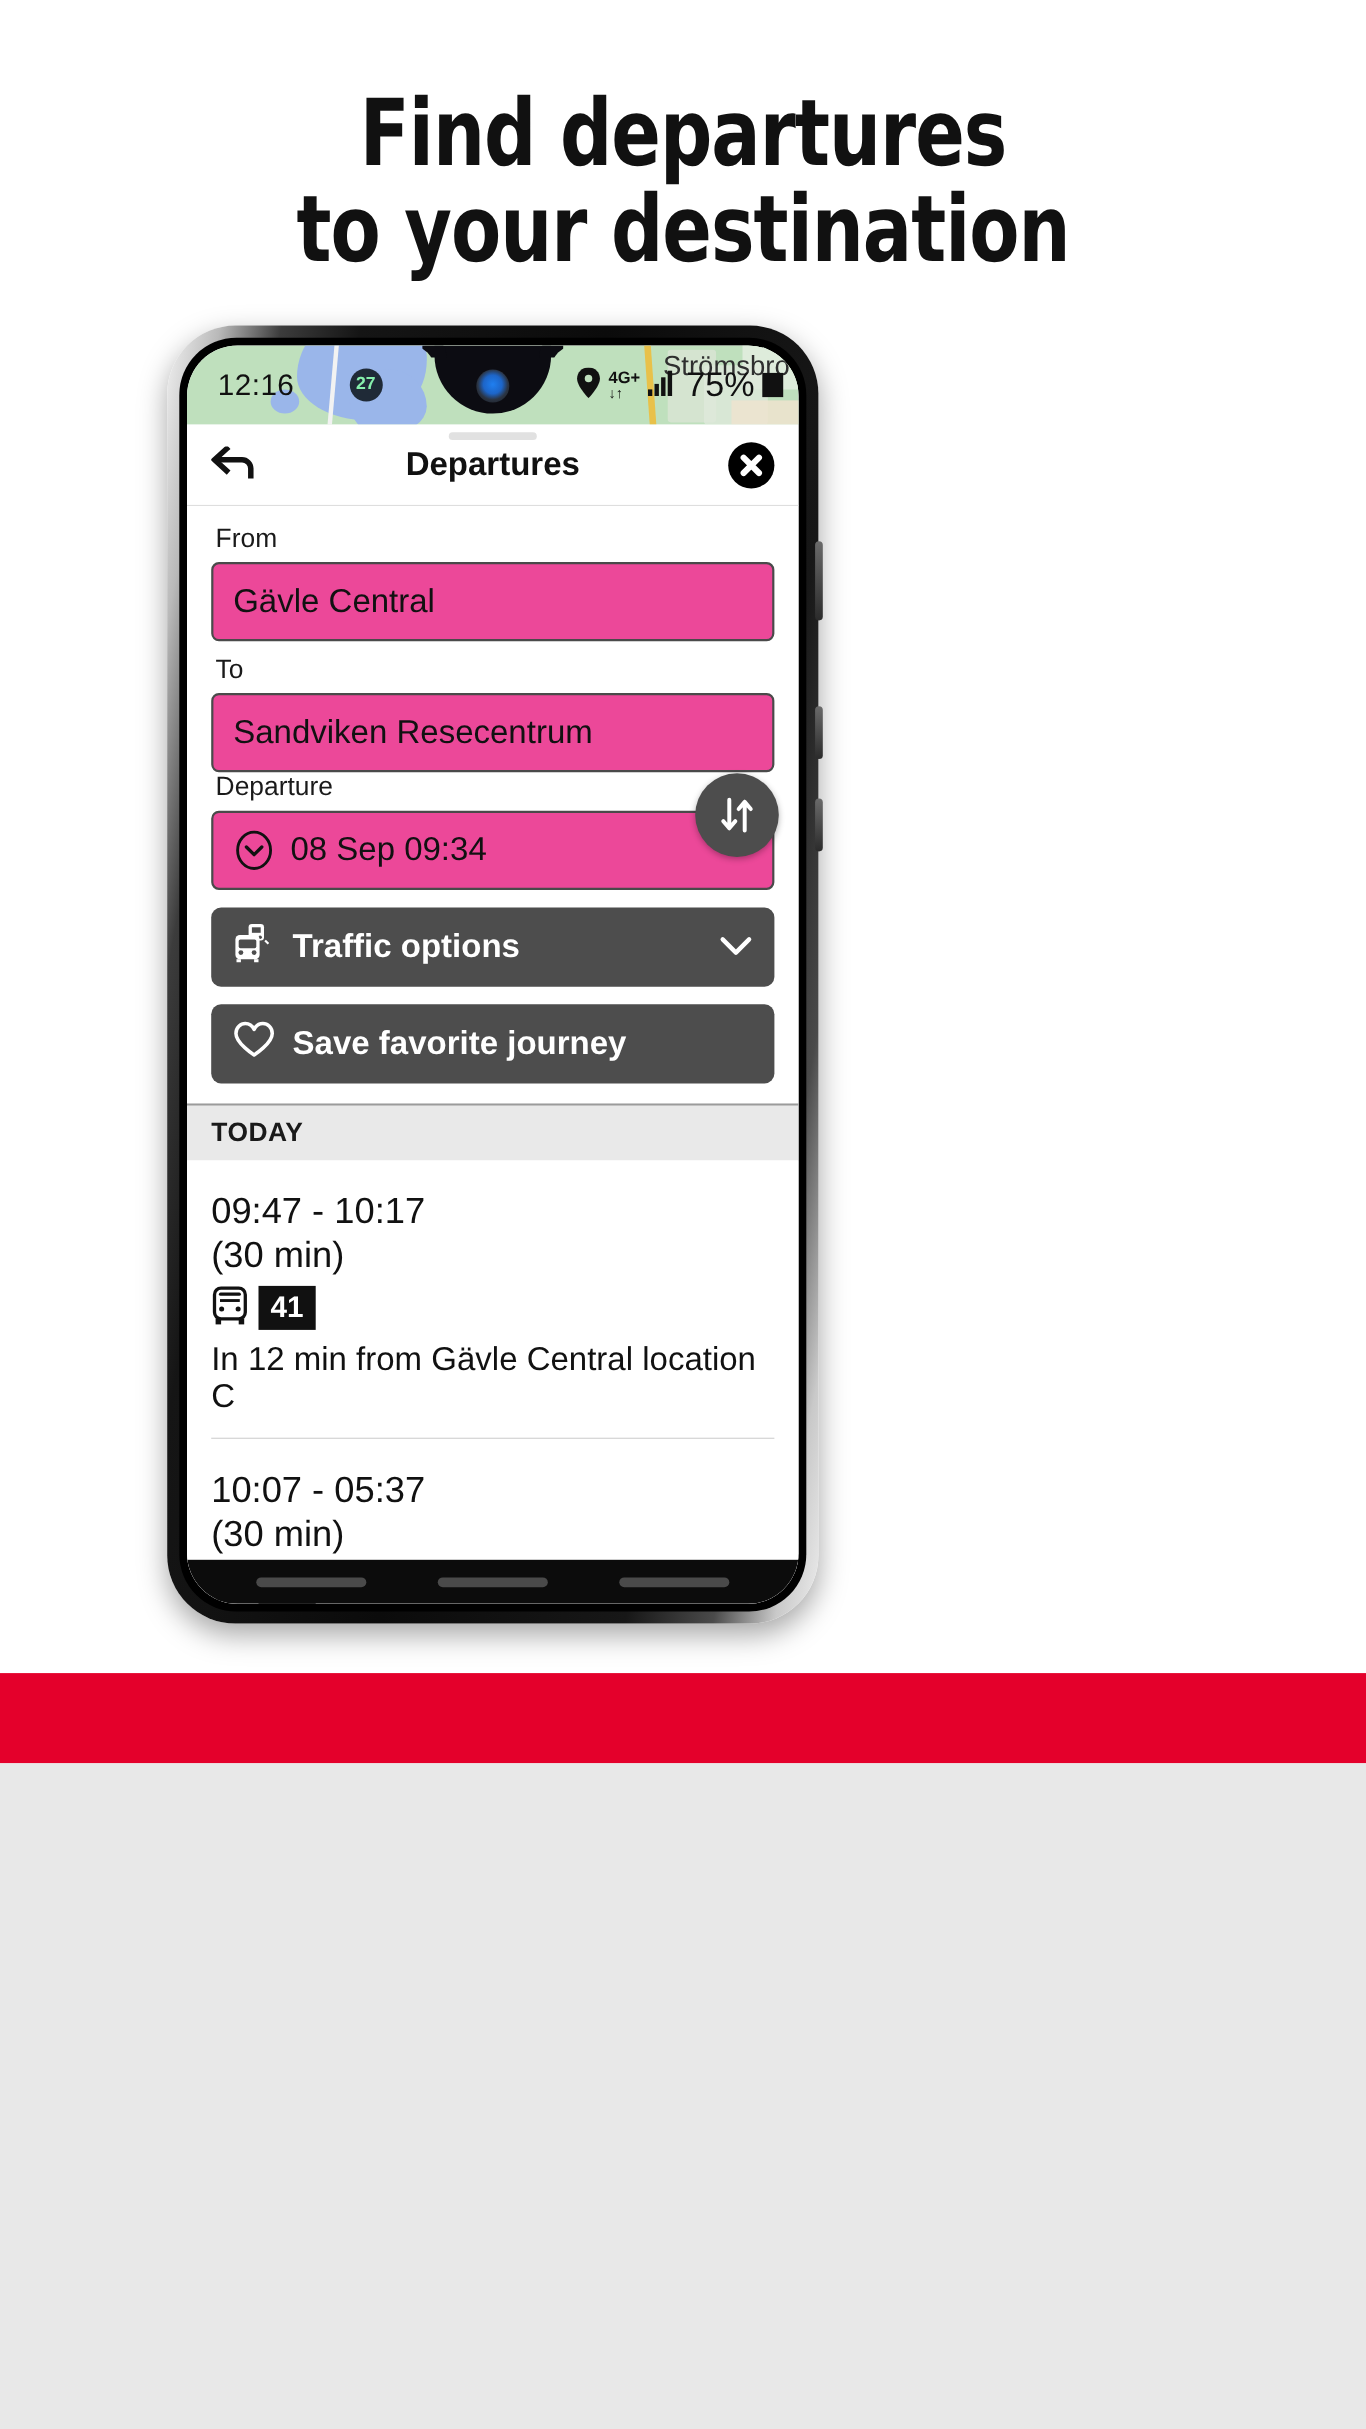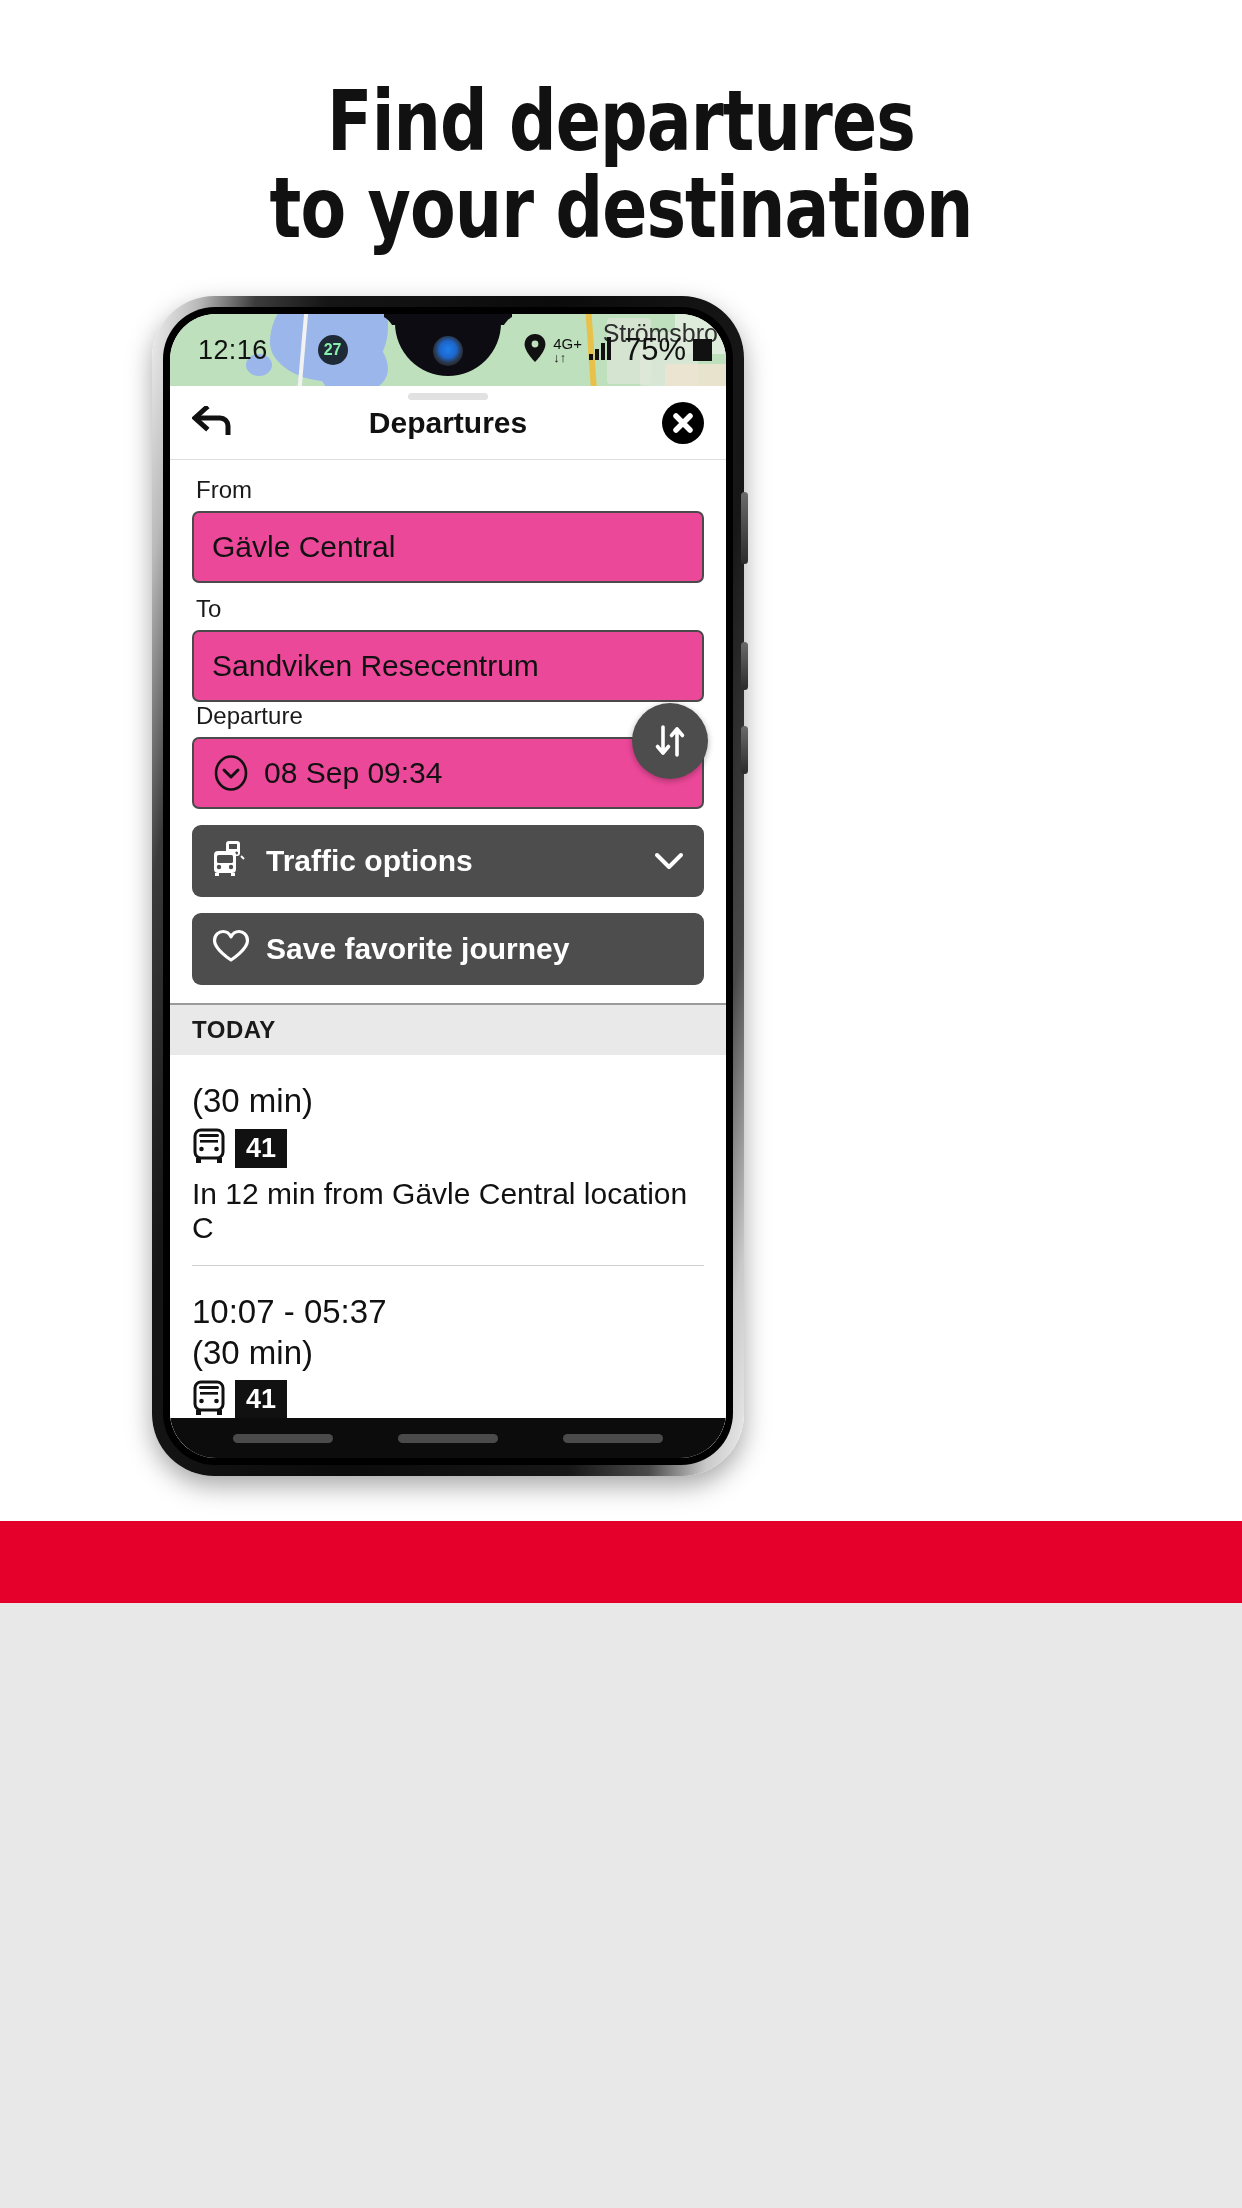--- a/index.html
+++ b/index.html
@@ -80,21 +80,21 @@
   }
   .status-left { display:flex; align-items:center; gap:10px; }
   .clock { font-size:27px; color:#111; font-weight:500; letter-spacing:.4px; }
   .notif-badge {
     width:30px; height:30px; border-radius:50%; background:#1f2a37;
     color:#86efac; font-size:16px; font-weight:bold;
     display:flex; align-items:center; justify-content:center;margin-left:40px;
   }
   .status-spacer { flex:1; }
   .status-right { display:flex; align-items:center; gap:7px; }
-  .net-txt { font-size:15px; font-weight:normal; color:#111; line-height:1; text-align:left; }
+  .net-txt { font-size:15px; font-weight:bold; color:#111; line-height:1; text-align:left; }
   .net-txt .arrows { font-size:13px; display:block; }
   .battery-txt { font-size:31px; color:#111; font-weight:500; }
   .battery-box { width:19px; height:22px; background:#111; }
 
   
   .notch {
     position:absolute; left:50%; top:0; transform:translateX(-50%);
     width:106px; height:62px; background:#0c0c12; z-index:6;
     border-radius: 0 0 54px 54px;
   }
@@ -323,20 +323,21 @@
             </span>
             <span class="lbl">Save favorite journey</span>
           </div>
         </div>
 
         <div class="section-head">TODAY</div>
 
         <div class="results">
 
           <div class="dep">
+            <div class="dep-time">09:47 - 10:17</div>
             <div class="dep-dur">(30 min)</div>
             <div class="dep-line">
               <span>
                 <svg width="34" height="36" viewBox="0 0 34 36">
                   <rect x="3" y="2" width="28" height="28" rx="6" stroke="#111" stroke-width="3" fill="none"></rect>
                   <rect x="7" y="6" width="20" height="3" rx="1.5" fill="#111"></rect>
                   <rect x="8" y="12" width="18" height="2.6" fill="#111"></rect>
                   <circle cx="9.5" cy="21" r="2.3" fill="#111"></circle>
                   <circle cx="24.5" cy="21" r="2.3" fill="#111"></circle>
                   <rect x="4" y="30" width="5" height="5" fill="#111"></rect>

